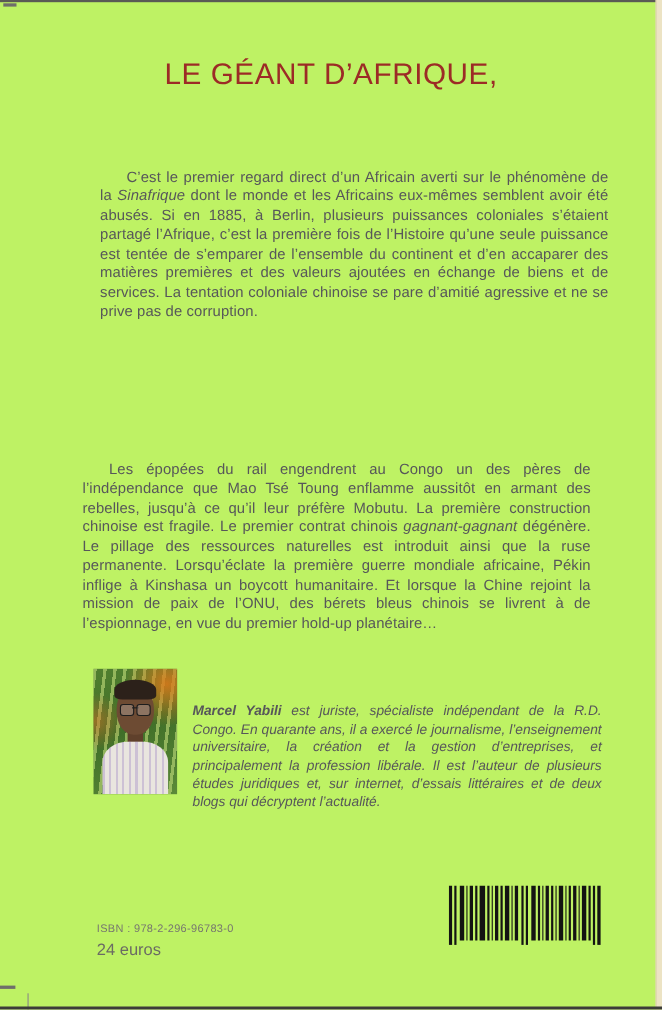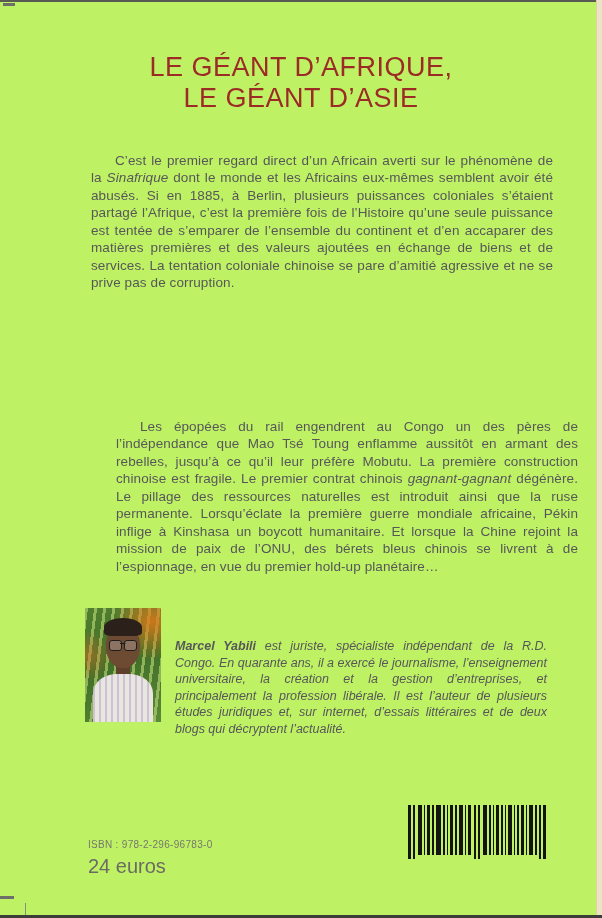--- a/index.html
+++ b/index.html
@@ -28,21 +28,21 @@
   }
   .para{
     position:absolute;left:75px;width:462px;
     text-align:justify;text-indent:24px;
     font-size:13.5px;line-height:17.5px;
     color:#57575a;
     letter-spacing:.1px;
   }
   .p1{top:138px;margin-left:16px;}
   .p2{top:313px;}
-  .p3{top:404px;margin-left:41px;}
+  .p3{top:404px;}
   .ital{font-style:italic;}
 
   
   .photo{
     position:absolute;left:85px;top:608px;width:76px;height:114px;
     background:
       radial-gradient(circle at 88% 12%, rgba(225,120,25,.85), rgba(225,120,25,0) 32%),
       radial-gradient(circle at 2% 42%, rgba(215,110,35,.55), rgba(215,110,35,0) 26%),
       repeating-linear-gradient(97deg, rgba(205,230,130,.55) 0 3px, rgba(205,230,130,0) 3px 9px),
       linear-gradient(160deg,#51802f 0%,#3f6e28 45%,#5b8a38 100%);
@@ -91,21 +91,21 @@
     color:#6b6b66;
     text-align:justify;
   }
 
   .isbn{
     position:absolute;left:88px;top:839px;
     font-size:10px;color:#77776f;letter-spacing:.3px;
   }
   .price{
     position:absolute;left:88px;top:855px;
-    font-size:20px;color:#6b6b64;
+    font-size:15px;color:#6b6b64;
   }
 
   .barcode{position:absolute;left:408px;top:805px;width:142px;height:72px;}
   .barcode svg{display:block;}
   .barcode-number{
     position:absolute;left:0;top:52px;width:142px;
     text-align:center;
     font-family:"DejaVu Sans Mono",monospace;
     font-size:14.5px;color:#111;
     letter-spacing:.5px;white-space:nowrap;
@@ -114,21 +114,20 @@
 </head>
 <body>
 
 <div class="page">
 
   <div class="edge-top"></div>
   <div class="cropmark-tl"></div>
 
   <div class="title">
     <div>LE GÉANT D’AFRIQUE,</div>
-    <div>LE GÉANT D’ASIE</div>
   </div>
 
   <p class="para p1"><span>C’est le premier regard direct d’un Africain averti sur le phénomène de la </span><span class="ital">Sinafrique</span><span> dont le monde et les Africains eux-mêmes semblent avoir été abusés. Si en 1885, à Berlin, plusieurs puissances coloniales s’étaient partagé l’Afrique, c’est la première fois de l’Histoire qu’une seule puissance est tentée de s’emparer de l’ensemble du continent et d’en accaparer des matières premières et des valeurs ajoutées en échange de biens et de services. La tentation coloniale chinoise se pare d’amitié agressive et ne se prive pas de corruption.</span></p>
 
 
   <p class="para p3"><span>Les épopées du rail engendrent au Congo un des pères de l’indépendance que Mao Tsé Toung enflamme aussitôt en armant des rebelles, jusqu’à ce qu’il leur préfère Mobutu. La première construction chinoise est fragile. Le premier contrat chinois </span><span class="ital">gagnant-gagnant</span><span> dégénère. Le pillage des ressources naturelles est introduit ainsi que la ruse permanente. Lorsqu’éclate la première guerre mondiale africaine, Pékin inflige à Kinshasa un boycott humanitaire. Et lorsque la Chine rejoint la mission de paix de l’ONU, des bérets bleus chinois se livrent à de l’espionnage, en vue du premier hold-up planétaire…</span></p>
 
   <div class="photo">
     <div class="neck"></div>
     <div class="shirt"></div>

